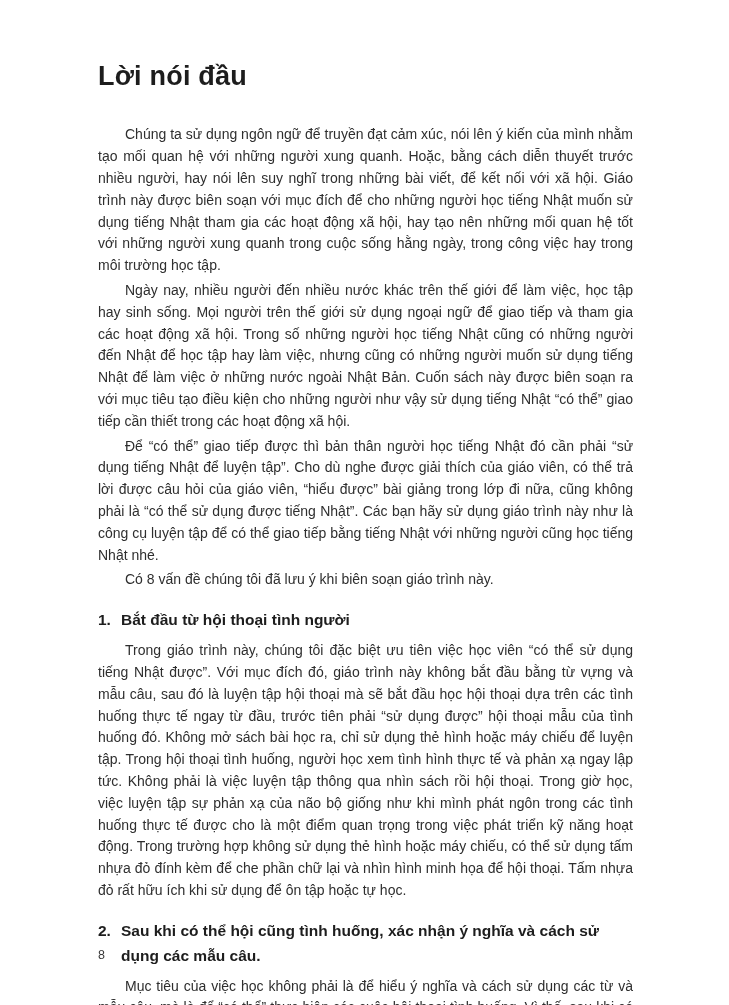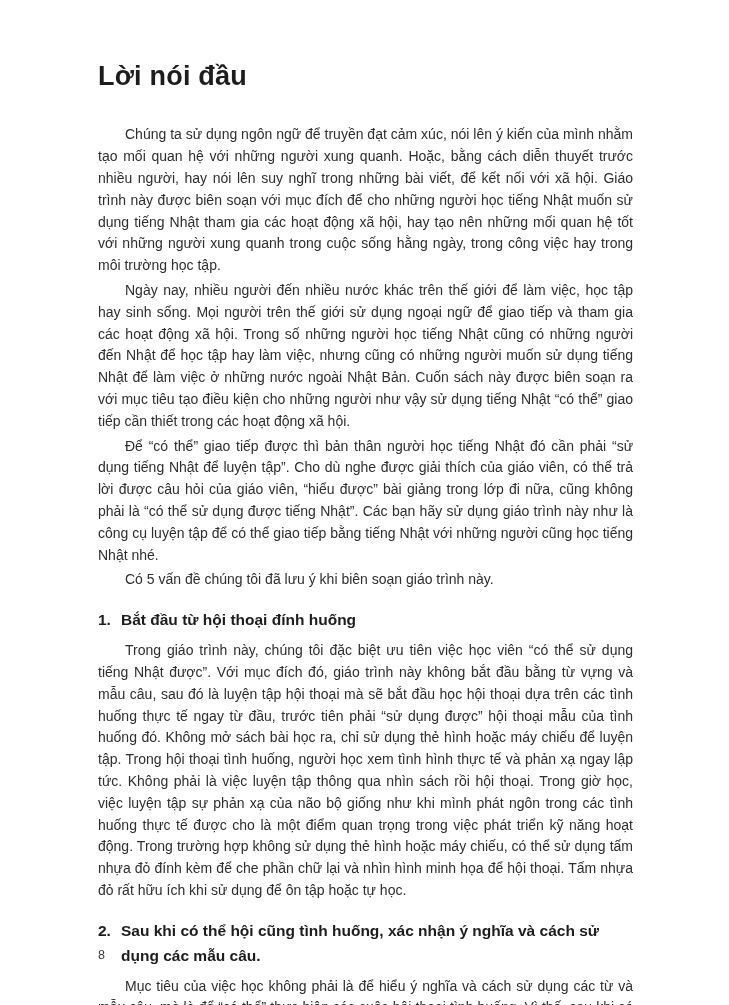--- a/index.html
+++ b/index.html
@@ -76,26 +76,26 @@
   <div class="content">
 
     <h1 class="doc-title">Lời nói đầu</h1>
 
     <p class="body-para">Chúng ta sử dụng ngôn ngữ để truyền đạt cảm xúc, nói lên ý kiến của mình nhằm tạo mối quan hệ với những người xung quanh. Hoặc, bằng cách diễn thuyết trước nhiều người, hay nói lên suy nghĩ trong những bài viết, để kết nối với xã hội. Giáo trình này được biên soạn với mục đích để cho những người học tiếng Nhật muốn sử dụng tiếng Nhật tham gia các hoạt động xã hội, hay tạo nên những mối quan hệ tốt với những người xung quanh trong cuộc sống hằng ngày, trong công việc hay trong môi trường học tập.</p>
 
     <p class="body-para">Ngày nay, nhiều người đến nhiều nước khác trên thế giới để làm việc, học tập hay sinh sống. Mọi người trên thế giới sử dụng ngoại ngữ để giao tiếp và tham gia các hoạt động xã hội. Trong số những người học tiếng Nhật cũng có những người đến Nhật để học tập hay làm việc, nhưng cũng có những người muốn sử dụng tiếng Nhật để làm việc ở những nước ngoài Nhật Bản. Cuốn sách này được biên soạn ra với mục tiêu tạo điều kiện cho những người như vậy sử dụng tiếng Nhật “có thể” giao tiếp cần thiết trong các hoạt động xã hội.</p>
 
     <p class="body-para">Để “có thể” giao tiếp được thì bản thân người học tiếng Nhật đó cần phải “sử dụng tiếng Nhật để luyện tập”. Cho dù nghe được giải thích của giáo viên, có thể trả lời được câu hỏi của giáo viên, “hiểu được” bài giảng trong lớp đi nữa, cũng không phải là “có thể sử dụng được tiếng Nhật”. Các bạn hãy sử dụng giáo trình này như là công cụ luyện tập để có thể giao tiếp bằng tiếng Nhật với những người cũng học tiếng Nhật nhé.</p>
 
-    <p class="body-para">Có 5 vấn đề chúng tôi đã lưu ý khi biên soạn giáo trình này.</p>
+    <p class="body-para">Có 8 vấn đề chúng tôi đã lưu ý khi biên soạn giáo trình này.</p>
 
     <div class="section">
       <div class="section-heading">
         <span class="heading-number">1.</span>
-        <span class="heading-text">Bắt đầu từ hội thoại đính huống</span>
+        <span class="heading-text">Bắt đầu từ hội thoại tình người</span>
       </div>
       <p class="body-para">Trong giáo trình này, chúng tôi đặc biệt ưu tiên việc học viên “có thể sử dụng tiếng Nhật được”. Với mục đích đó, giáo trình này không bắt đầu bằng từ vựng và mẫu câu, sau đó là luyện tập hội thoại mà sẽ bắt đầu học hội thoại dựa trên các tình huống thực tế ngay từ đầu, trước tiên phải “sử dụng được” hội thoại mẫu của tình huống đó. Không mở sách bài học ra, chỉ sử dụng thẻ hình hoặc máy chiếu để luyện tập. Trong hội thoại tình huống, người học xem tình hình thực tế và phản xạ ngay lập tức. Không phải là việc luyện tập thông qua nhìn sách rồi hội thoại. Trong giờ học, việc luyện tập sự phản xạ của não bộ giống như khi mình phát ngôn trong các tình huống thực tế được cho là một điểm quan trọng trong việc phát triển kỹ năng hoạt động. Trong trường hợp không sử dụng thẻ hình hoặc máy chiếu, có thể sử dụng tấm nhựa đỏ đính kèm để che phần chữ lại và nhìn hình minh họa để hội thoại. Tấm nhựa đỏ rất hữu ích khi sử dụng để ôn tập hoặc tự học.</p>
     </div>
 
     <div class="section">
       <div class="section-heading">
         <span class="heading-number">2.</span>
         <span class="heading-text">Sau khi có thể hội cũng tình huống, xác nhận ý nghĩa và cách sử dụng các mẫu câu.</span>
       </div>
       <p class="body-para">Mục tiêu của việc học không phải là để hiểu ý nghĩa và cách sử dụng các từ và mẫu câu, mà là để “có thể” thực hiện các cuộc hội thoại tình huống. Vì thế, sau khi có thể hội thoại tình huống được rồi, chúng ta sẽ chú ý vào các mẫu câu và từ vựng đã sử dụng trong hội thoại, xác nhận cách sử dụng và ý nghĩa, rồi sử dụng để luyện tập. Trong trường hợp một mẫu câu nhưng có nhiều cách sử dụng, thì tập trung vào ý nghĩa được sử dụng trong hội thoại tình huống và luyện tập, còn những cách sử dụng khác, sẽ được luyện tập trong những bài riêng về cách sử dụng đó.</p>

